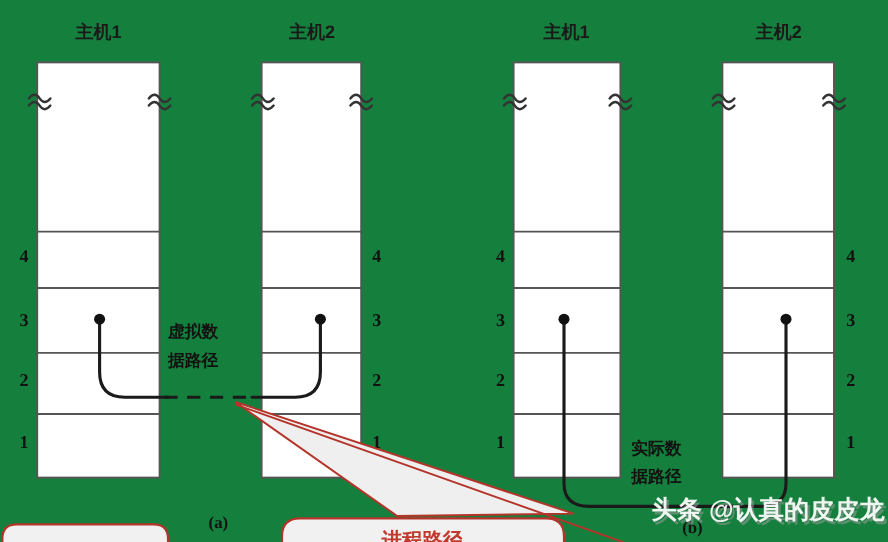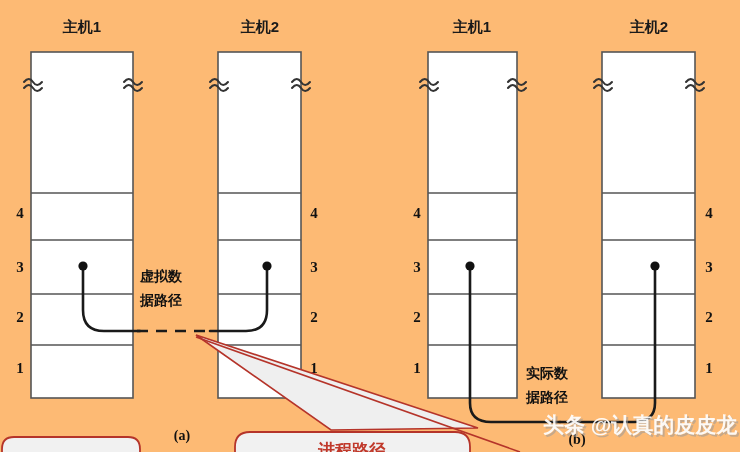--- a/index.html
+++ b/index.html
@@ -8,21 +8,21 @@
     padding: 0;
     background: #ffffff;
   }
   body {
     font-family: "Liberation Sans", "DejaVu Sans", sans-serif;
   }
   #page {
     position: relative;
     width: 740px;
     height: 452px;
-    background: #fdba74;
+    background: #15803d;
     overflow: hidden;
   }
   #diagram-svg {
     position: absolute;
     left: 0;
     top: 0;
     width: 740px;
     height: 452px;
   }
   .host-title {

